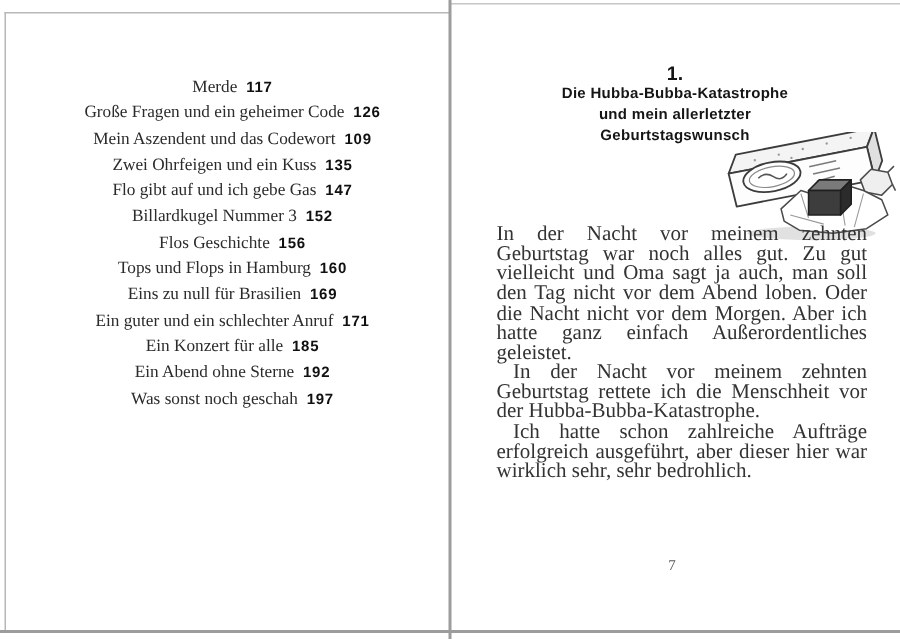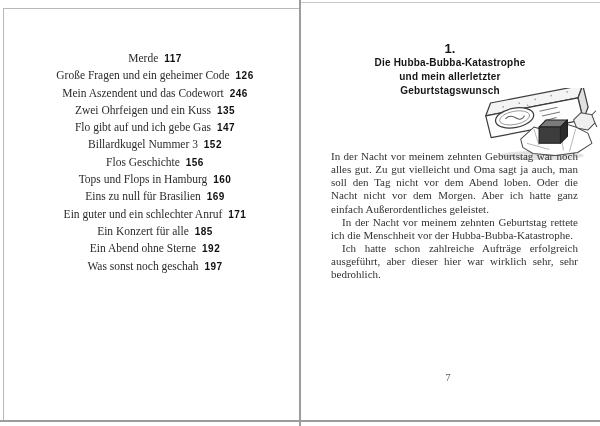--- a/index.html
+++ b/index.html
@@ -37,21 +37,21 @@
   }
   .chapter-num  { font-size:13px;   line-height:14px; }
   .title-line   { font-size:10px; line-height:13.8px; letter-spacing:.2px; }
 
   
   .illustration { position:absolute; left:178px; top:86px; width:120px; height:74px; }
 
   
   .body-text {
     position:absolute; left:31px; top:148px; width:247px;
-    text-align:justify; font-size:11px; line-height:13.15px;
+    text-align:justify; font-size:14px; line-height:13.15px;
     color:var(--body-text,#333333);
   }
   .para { margin:0; }
   .para + .para { text-indent:11px; }
 
   .pagenum {
     position:absolute; left:0; top:370px; width:296px; text-align:center;
     font-size:10px; color:#565656;
   }
 </style>
@@ -74,21 +74,21 @@
           <span class="toc-num">117</span>
         </div>
 
         <div class="toc-row">
           <span class="toc-title">Große Fragen und ein geheimer Code</span>
           <span class="toc-num">126</span>
         </div>
 
         <div class="toc-row">
           <span class="toc-title">Mein Aszendent und das Codewort</span>
-          <span class="toc-num">246</span>
+          <span class="toc-num">109</span>
         </div>
 
         <div class="toc-row">
           <span class="toc-title">Zwei Ohrfeigen und ein Kuss</span>
           <span class="toc-num">135</span>
         </div>
 
         <div class="toc-row">
           <span class="toc-title">Flo gibt auf und ich gebe Gas</span>
           <span class="toc-num">147</span>

